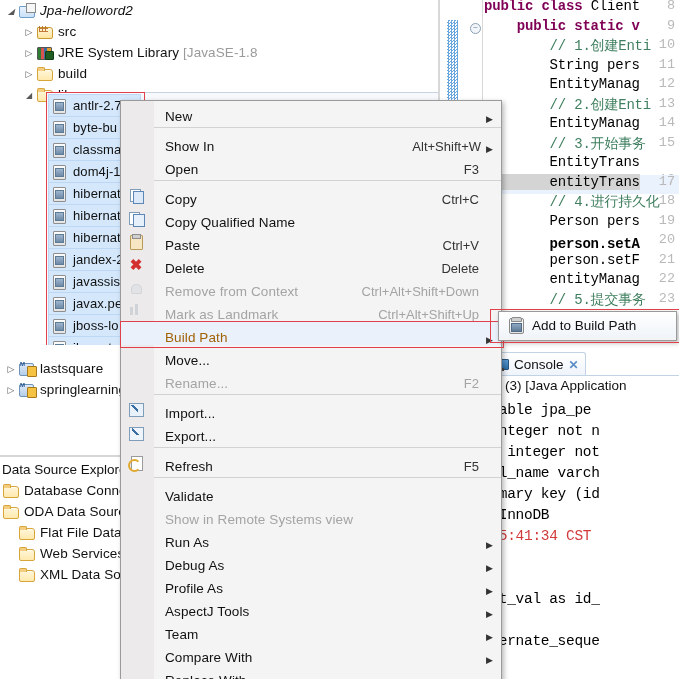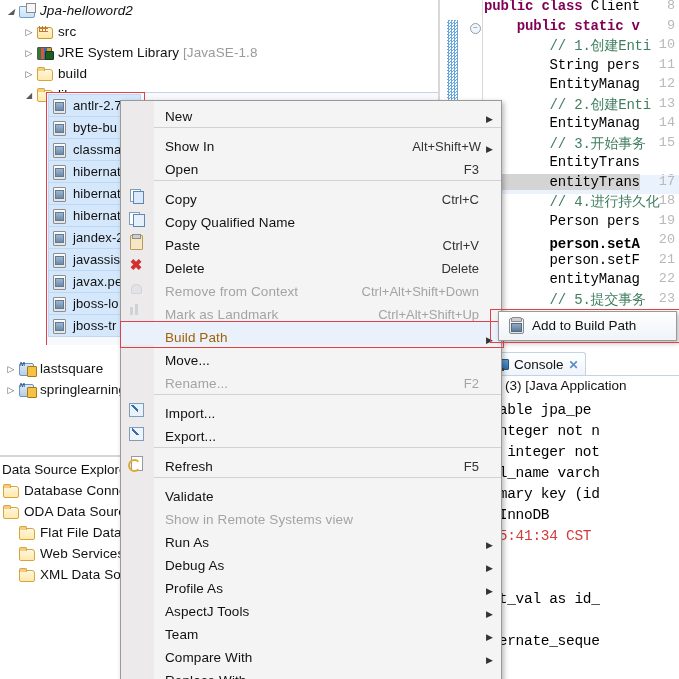--- a/index.html
+++ b/index.html
@@ -242,20 +242,24 @@
           <span class="ticon ic-jar"></span>
           <span class="tlabel" style="font-size: 13px;">antlr-2.7</span>
         </div>
         <div class="tree-row">
           <span class="ticon ic-jar"></span>
           <span class="tlabel" style="font-size: 13px;">byte-bu</span>
         </div>
         <div class="tree-row">
           <span class="ticon ic-jar"></span>
           <span class="tlabel" style="font-size: 13px;">classma</span>
+        </div>
+        <div class="tree-row">
+          <span class="ticon ic-jar"></span>
+          <span class="tlabel" style="font-size: 13px;">dom4j-1</span>
         </div>
         <div class="tree-row">
           <span class="ticon ic-jar"></span>
           <span class="tlabel" style="font-size: 13px;">hibernat</span>
         </div>
         <div class="tree-row">
           <span class="ticon ic-jar"></span>
           <span class="tlabel" style="font-size: 13px;">hibernat</span>
         </div>
         <div class="tree-row">

